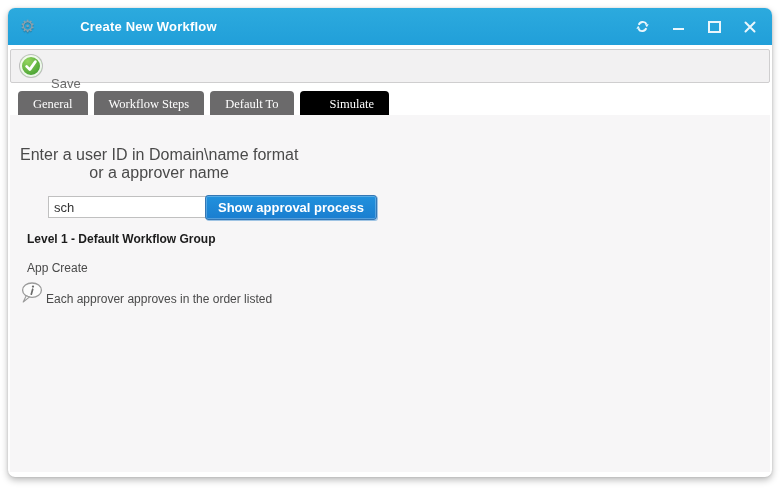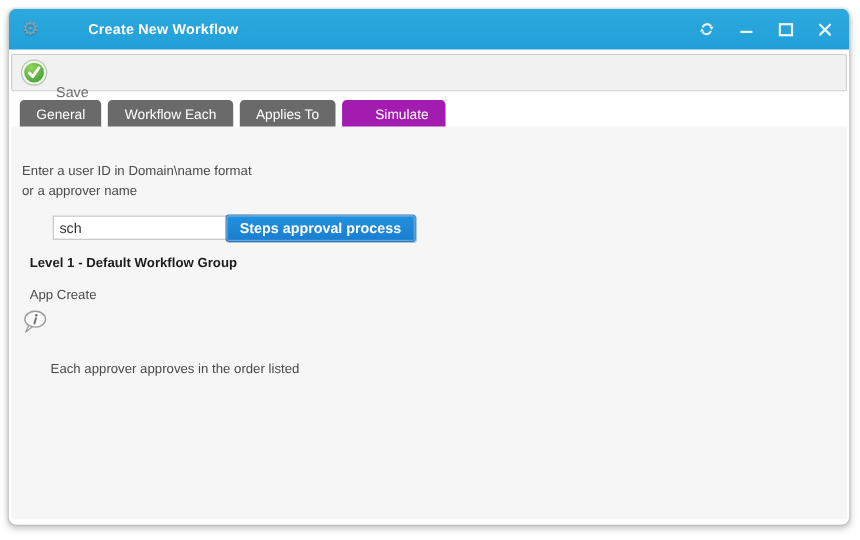--- a/index.html
+++ b/index.html
@@ -20,39 +20,39 @@
   
   .toolbar{margin:4px 2px 0 2px;height:32px;background:#f2f1f2;border:1px solid #cfcecf;
     border-radius:2px;display:flex;align-items:center;padding-left:9px;}
   .save-btn{display:flex;align-items:center;gap:9px;cursor:pointer;}
   .save-icon{width:22px;height:22px;border-radius:50%;
     background:radial-gradient(circle at 35% 28%, #93d45e, #55ab3a 60%, #2f8c2a);
     box-shadow:0 0 0 1px #bdbdbd, inset 0 0 0 2px rgba(255,255,255,.9);
     display:flex;align-items:center;justify-content:center;}
   .save-label{font-size:13px;color:#6b6b6b;margin-top:35px;}
   
-  .tabs{display:flex;gap:6px;margin:8px 0 0 10px;height:26px;}
+  .tabs{display:flex;gap:6px;margin:8px 0 0 10px;height:26px;font-family:Liberation Serif, serif;}
   .tab{background:#6b6a6b;color:#ffffff;font-size:12.5px;line-height:26px;padding:0 15px;
     border-radius:4px 4px 0 0;cursor:pointer;white-space:nowrap;}
-  .tab.active{background:#a21caf;padding-left:30px;}
+  .tab.active{background:#000000;padding-left:30px;}
   
   .content{position:absolute;left:2px;right:2px;top:107px;bottom:5px;background:#f7f6f7;}
-  .instructions{position:absolute;left:10px;top:31px;font-size:12px;line-height:18px;color:#4a4a4a;}
+  .instructions{position:absolute;left:10px;top:31px;font-size:16px;line-height:18px;color:#4a4a4a;text-align:center;}
   .user-input{position:absolute;left:8px;top:81px;width:168px;height:20px;background:#ffffff;
     border:1px solid #c0c0c0;font-family:"Liberation Sans",sans-serif;font-size:13px;color:#333;
     padding:0 5px;outline:none;margin-left:30px;}
   .approval-btn{position:absolute;left:195px;top:80px;height:25px;padding:0 12px;
     background:linear-gradient(#2191dd,#1a7ed0);color:#ffffff;font-size:13px;font-weight:bold;
     font-family:"Liberation Sans",sans-serif;border:1px solid #3577b4;border-radius:3px;
     box-shadow:inset 0 0 0 1px rgba(255,255,255,.25), 1px 1px 0 #9fc4e4;cursor:pointer;}
   .level-heading{position:absolute;left:17px;top:117px;font-size:12px;font-weight:bold;color:#1c1c1c;}
   .approver{position:absolute;left:17px;top:146px;font-size:12px;color:#4a4a4a;}
   .info-row{position:absolute;left:10px;top:166px;}
   .info-icon{position:absolute;left:0;top:0;}
-  .info-text{position:absolute;left:26px;top:11px;font-size:12px;color:#4a4a4a;white-space:nowrap;margin-top:36px;}
+  .info-text{position:absolute;left:26px;top:11px;font-size:12px;color:#4a4a4a;white-space:nowrap;}
 </style>
 </head>
 <body>
 
 <div class="window">
 
   <div class="titlebar">
     <span class="gear">⚙</span>
     <span class="title">Create New Workflow</span>
     <span class="controls">
@@ -84,35 +84,35 @@
         <svg width="16" height="16" viewBox="0 0 20 20">
           <polyline points="4.5,10.5 8.5,14.5 15.5,4.5" fill="none" stroke="#ffffff" stroke-width="3.4" stroke-linecap="round" stroke-linejoin="round"></polyline>
         </svg>
       </span>
       <span class="save-label">Save</span>
     </span>
   </div>
 
   <div class="tabs">
     <span class="tab">General</span>
-    <span class="tab">Workflow Each</span>
-    <span class="tab">Applies To</span>
+    <span class="tab">Workflow Steps</span>
+    <span class="tab">Default To</span>
     <span class="tab active">Simulate</span>
   </div>
 
   <div class="content">
 
     <div class="instructions">
       <div>Enter a user ID in Domain\name format</div>
       <div>or a approver name</div>
     </div>
 
     <input class="user-input" type="text" value="sch" style="">
 
-    <button class="approval-btn">Steps approval process</button>
+    <button class="approval-btn">Show approval process</button>
 
     <div class="level-heading">Level 1 - Default Workflow Group</div>
 
     <div class="approver">App Create</div>
 
     <div class="info-row">
       <span class="info-icon">
         <svg width="26" height="25" viewBox="0 0 26 25">
           <ellipse cx="12" cy="9.2" rx="9.4" ry="7.2" fill="#fcfcfc" stroke="#9a9a9a" stroke-width="1.3"></ellipse>
           <path d="M6.2 14.8 L3.2 21 L9.6 15.9 Z" fill="#fcfcfc" stroke="#9a9a9a" stroke-width="1.1" stroke-linejoin="round"></path>

